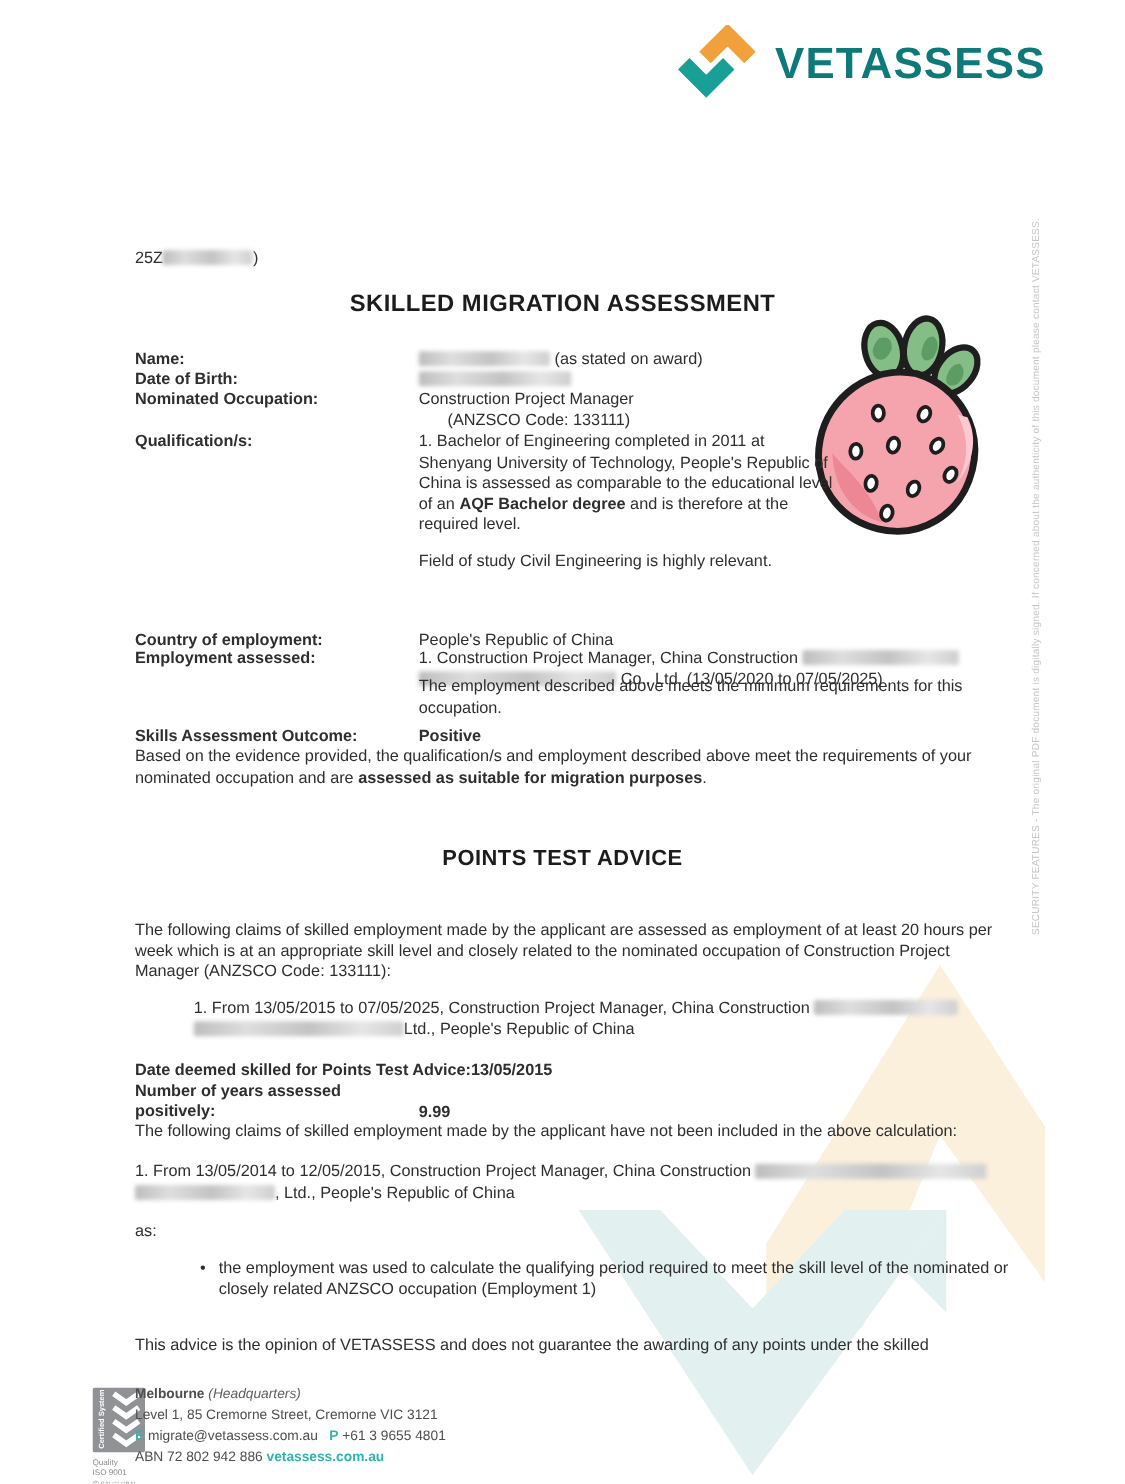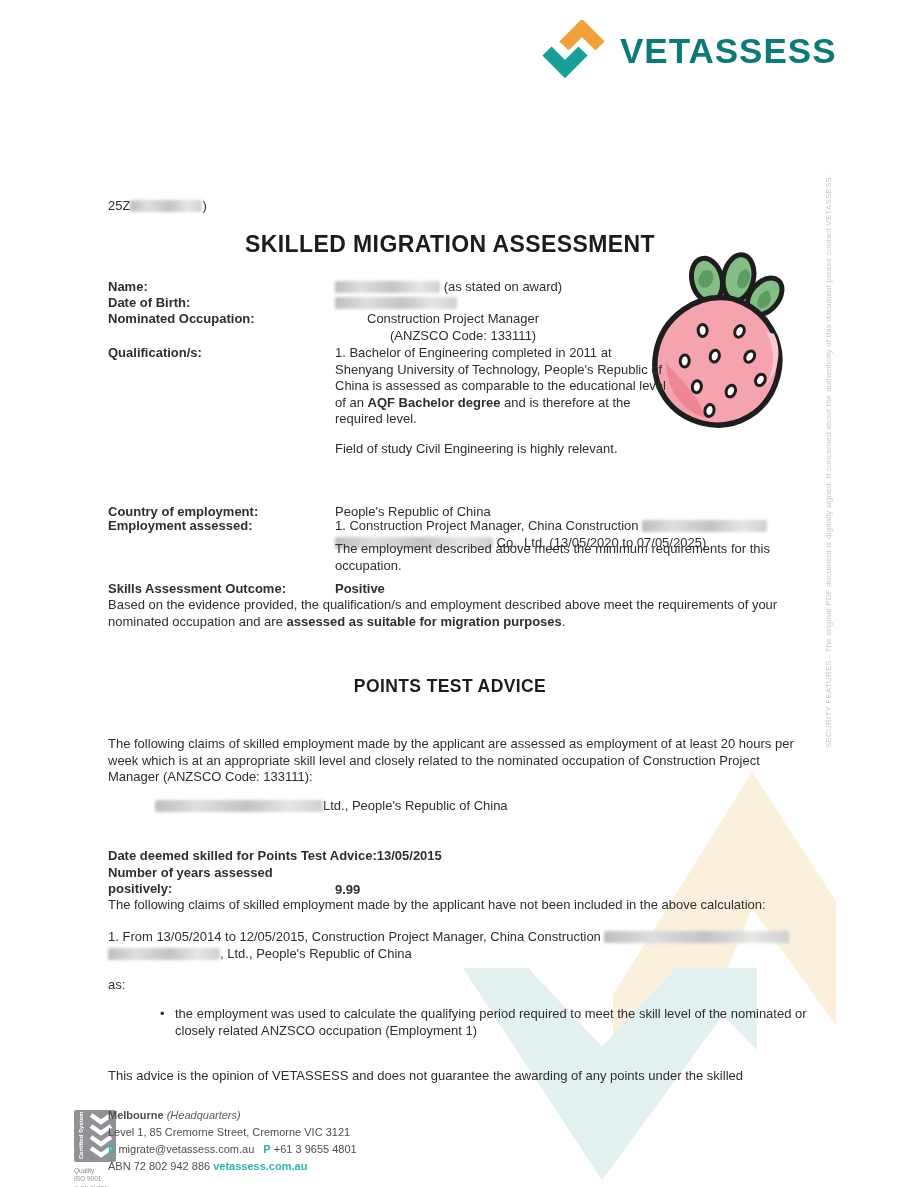--- a/index.html
+++ b/index.html
@@ -11,21 +11,21 @@
   #watermarks{position:absolute;left:0;top:0;width:900px;height:1187px;z-index:0;}
   .content{z-index:2;}
   
   #logo{left:538px;top:20px;display:flex;align-items:center;gap:12px;}
   #logo-text{font-size:35px;font-weight:700;letter-spacing:1px;line-height:60px;}
   
   .redact{display:inline-block;height:12px;border-radius:2px;vertical-align:-2px;
           background:linear-gradient(90deg,#bdbdbd,#dedede 25%,#c3c3c3 55%,#e6e6e6 80%,#cfcfcf);
           filter:blur(1.6px);}
   
-  .doc-title{left:0;top:236px;width:900px;text-align:center;font-size:23px;font-weight:700;color:#1c1c1c;letter-spacing:.4px;}
+  .doc-title{left:0;top:236px;width:900px;text-align:center;font-size:19px;font-weight:700;color:#1c1c1c;letter-spacing:.4px;}
   .pta-title{left:0;top:678px;width:900px;text-align:center;font-size:17.5px;font-weight:700;color:#1c1c1c;letter-spacing:.4px;}
   
   .frow{left:108px;display:flex;}
   .flabel{width:227px;flex:0 0 227px;font-weight:700;}
   .fvalue{width:460px;}
   .qualvalue{width:334px;}
   .para{left:108px;width:692px;}
   .nowrap{white-space:nowrap;}
   
   #security{left:821px;top:748px;width:590px;transform:rotate(-90deg);transform-origin:0 0;
@@ -100,21 +100,21 @@
   <div class="abs content frow" style="top:279px;">
     <span class="flabel">Name:</span>
     <span class="fvalue nowrap"><span class="redact" style="width:105px;"></span> <span>(as stated on award)</span></span>
   </div>
 
   <div class="abs content frow" style="top:295px;">
     <span class="flabel">Date of Birth:</span>
     <span class="fvalue"><span class="redact" style="width:122px;"></span></span>
   </div>
 
-  <div class="abs content frow" style="top:311px;gap:32px;">
+  <div class="abs content frow" style="top:311px;">
     <span class="flabel">Nominated Occupation:</span>
     <span class="fvalue">
       <span style="display:block;">Construction Project Manager</span>
       <span style="display:block;margin-left:23px;">(ANZSCO Code: 133111)</span>
     </span>
   </div>
 
   <div class="abs content frow" style="top:345px;">
     <span class="flabel">Qualification/s:</span>
     <span class="qualvalue"><span>1. Bachelor of Engineering completed in 2011 at Shenyang University of Technology, People's Republic of China is assessed as comparable to the educational level of an </span><b>AQF Bachelor degree</b><span> and is therefore at the required level.</span></span>
@@ -142,20 +142,21 @@
 
   <div class="abs content" style="left:335px;top:541px;width:462px;">The employment described above meets the minimum requirements for this occupation.</div>
 
   <div class="abs content pta-title">POINTS TEST ADVICE</div>
 
   <div class="abs content para" style="top:597px;"><span>Based on the evidence provided, the qualification/s and employment described above meet the requirements of your nominated occupation and are </span><b>assessed as suitable for migration purposes</b><span>.</span></div>
 
   <div class="abs content para" style="top:736px;">The following claims of skilled employment made by the applicant are assessed as employment of at least 20 hours per week which is at an appropriate skill level and closely related to the nominated occupation of Construction Project Manager (ANZSCO Code: 133111):</div>
 
   <div class="abs content" style="left:155px;top:798px;">
+    <div class="nowrap"><span>1. From 13/05/2015 to 07/05/2025, Construction Project Manager, China Construction </span><span class="redact" style="width:115px;"></span></div>
     <div class="nowrap"><span class="redact" style="width:168px;"></span><span>Ltd., People's Republic of China</span></div>
   </div>
 
   <div class="abs content" style="left:108px;top:848px;">
     <div><b>Date deemed skilled for Points Test Advice:</b><b>13/05/2015</b></div>
     <div><b style="display:inline-block;width:227px;">Number of years assessed positively:</b><b>9.99</b></div>
   </div>
 
   <div class="abs content para" style="top:897px;">The following claims of skilled employment made by the applicant have not been included in the above calculation:</div>
 

